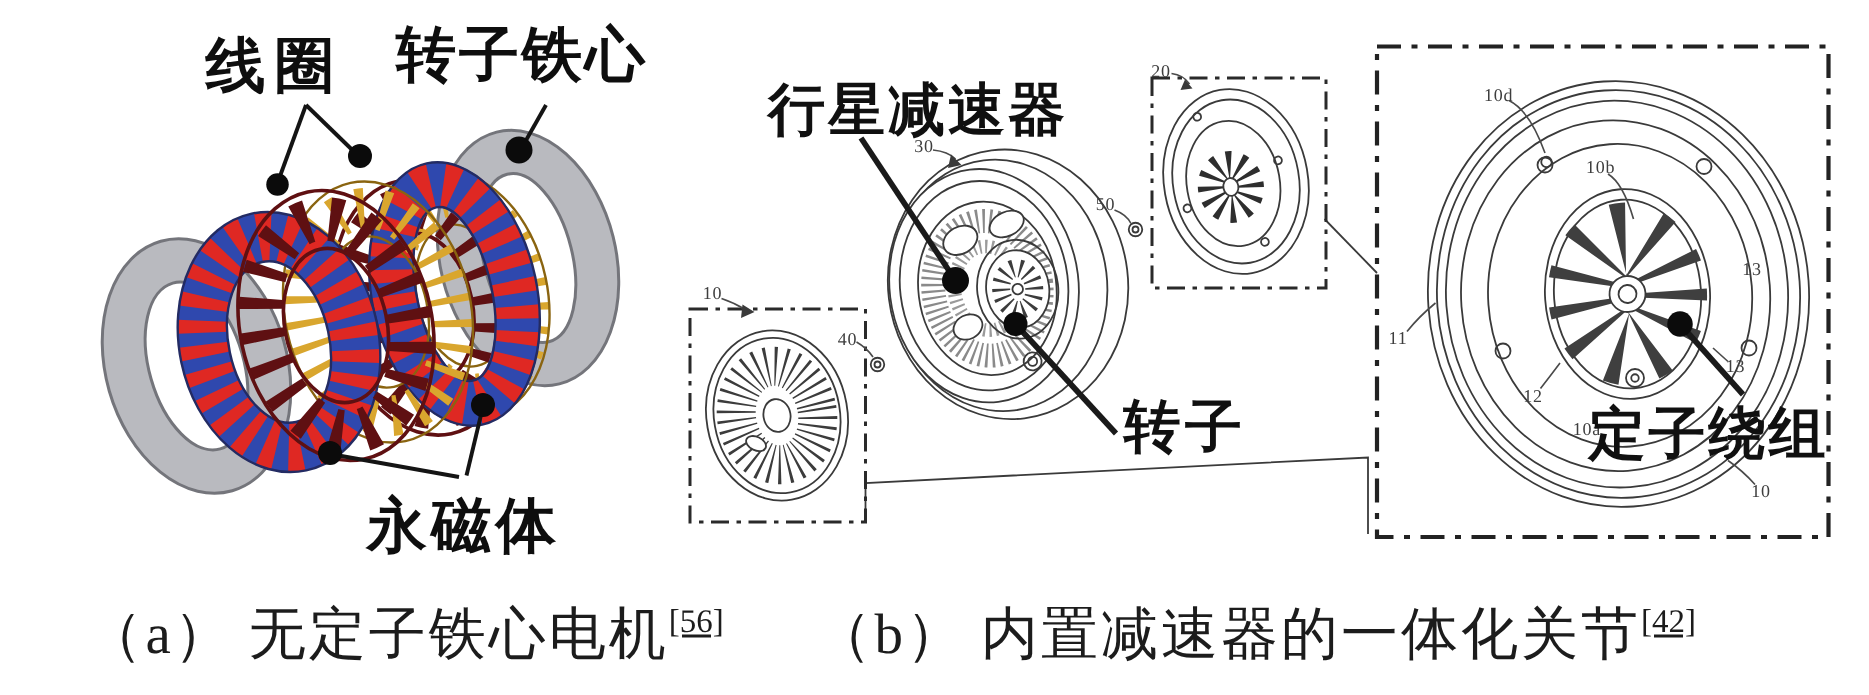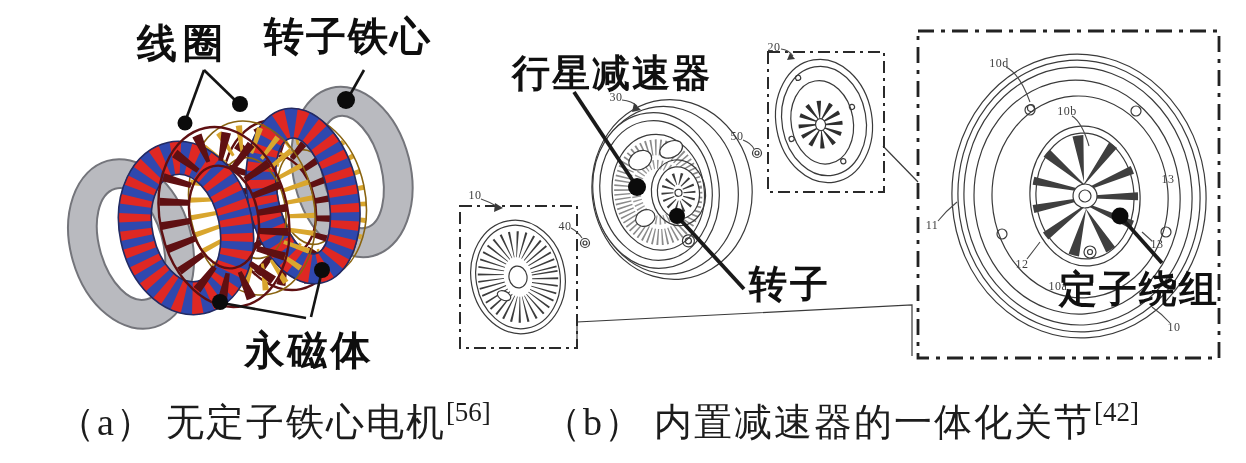--- a/index.html
+++ b/index.html
@@ -14,21 +14,21 @@
   .pfill{fill:#ffffff;stroke:#3a3a3a;stroke-width:1.2;}
   .dbox{fill:none;stroke:#2a2a2a;stroke-width:2;stroke-dasharray:12 5 3 5;}
   .dboxBig{fill:none;stroke:#222222;stroke-width:2.8;stroke-dasharray:16 7 4 7;}
   .leadA{stroke:#141414;stroke-width:2.6;fill:none;}
   .leadB{stroke:#1a1a1a;stroke-width:3.8;fill:none;}
   .tick{stroke:#4a4a4a;stroke-width:1.1;fill:none;}
   .dot{fill:#0b0b0b;}
   .caption{position:absolute;top:397px;white-space:nowrap;color:#1c1c1c;
            font-size:38px;letter-spacing:2px;}
   .caption .cap-index{margin-right:10px;}
-  .caption sup{font-size:27px;letter-spacing:0;vertical-align:super;}
+  .caption sup{font-size:22px;letter-spacing:0;vertical-align:super;text-decoration:underline;}
   .caption-a{left:57px;}
   .caption-b{left:543px;}
 </style>
 </head>
 <body>
 
 <div class="stage">
 <svg width="1246" height="395" viewBox="0 0 1246 395">
 
   <g>

